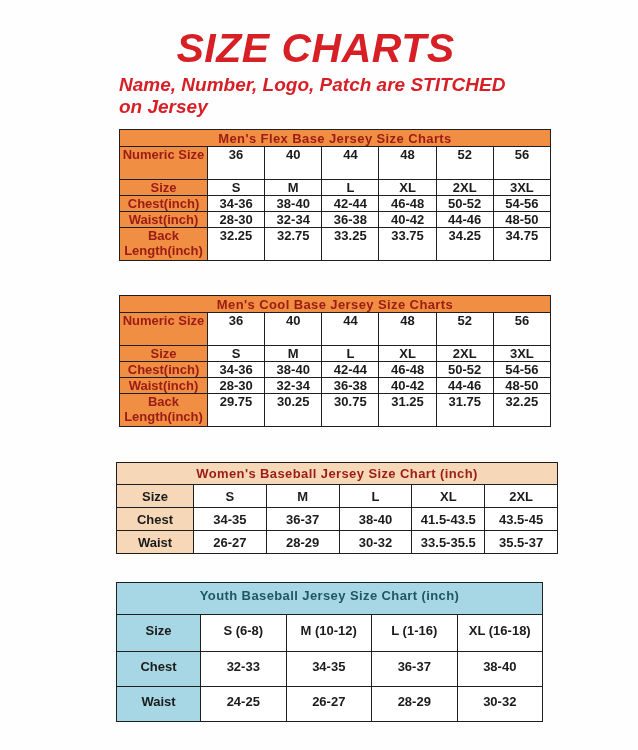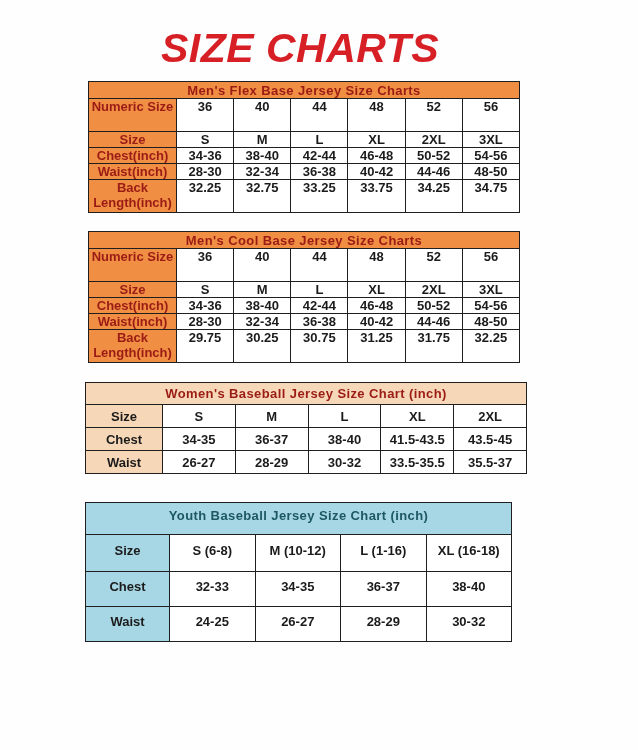--- a/index.html
+++ b/index.html
@@ -12,20 +12,21 @@
     height: 750px;
     font-family: "Liberation Sans", "DejaVu Sans", sans-serif;
     overflow: hidden;
   }
   .page {
     width: 638px;
     height: 750px;
     box-sizing: border-box;
     padding-top: 26px;
     background: #fefefe;
+    padding-left: 31px;
   }
   h1.page-title {
     margin: 0 38px 0 0;
     text-align: center;
     font-size: 41px;
     line-height: 44px;
     font-weight: bold;
     font-style: italic;
     letter-spacing: 0.5px;
     color: var(--title-red, #D71F26);
@@ -54,21 +55,21 @@
     font-size: 13px;
     letter-spacing: 0.4px;
   }
   table.chart td {
     font-size: 13px;
     background: #ffffff;
   }
   td.label-cell { font-size: 12.5px; padding: 0 1px; }
 
   
-  table.t-orange { width: 432px; margin: 0 0 0 88px; }
+  table.t-orange { width: 432px; margin: 0 0 16px 88px; }
   table.t-orange col.label-col { width: 88px; }
   table.t-orange th {
     background: var(--orange, #F08E44);
     color: var(--maroon-text, #9B1B15);
     height: 16px;
   }
   table.t-orange td {
     height: 15px;
     line-height: 15px;
     vertical-align: top;
@@ -114,20 +115,24 @@
     padding-bottom: 6px;
   }
   table.t-blue tbody tr:first-child td { height: 30px; }
   table.t-blue td.label-cell { background: var(--light-blue, #A7D7E4); }
 </style>
 </head>
 <body>
 
 <div class="page">
   <h1 class="page-title">SIZE CHARTS</h1>
+  <div class="subtitle">
+    <div>Name, Number, Logo, Patch are STITCHED</div>
+    <div>on Jersey</div>
+  </div>
 
   <div class="gap-t1"></div>
   <table class="chart t-orange">
       <colgroup>
         <col class="label-col">
         <col>
         <col>
         <col>
         <col>
         <col>

